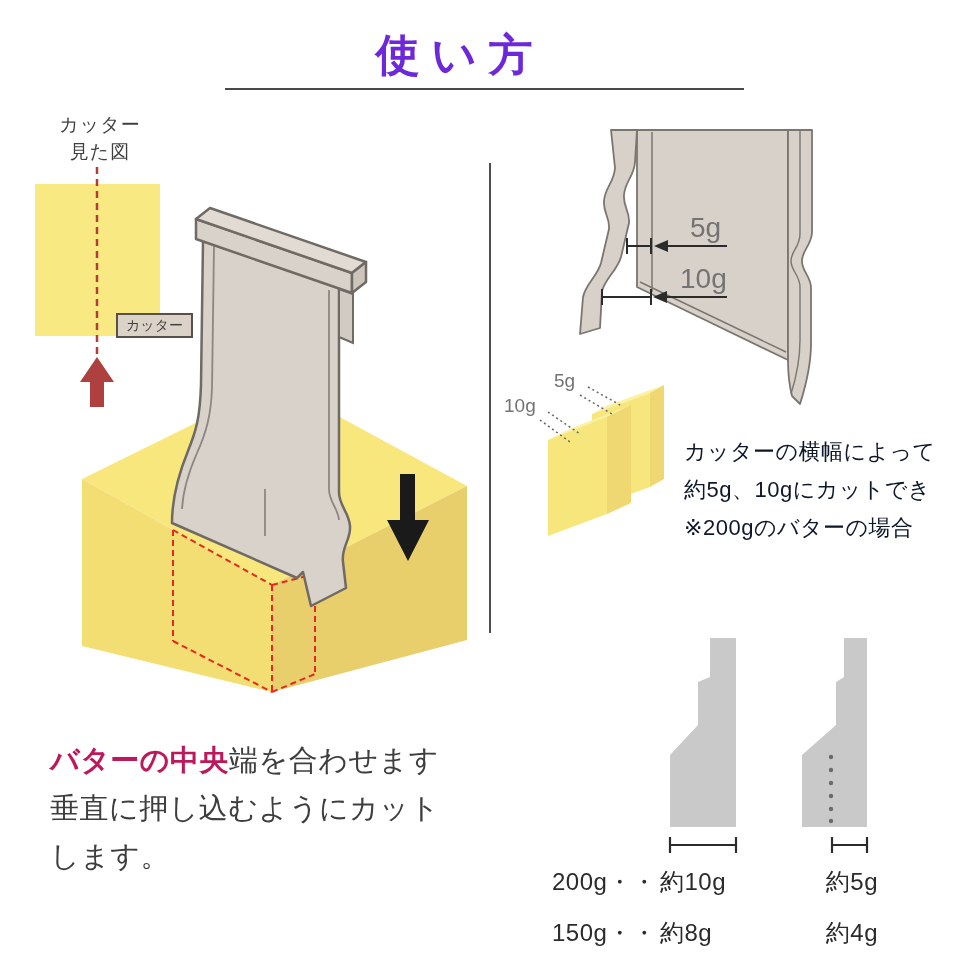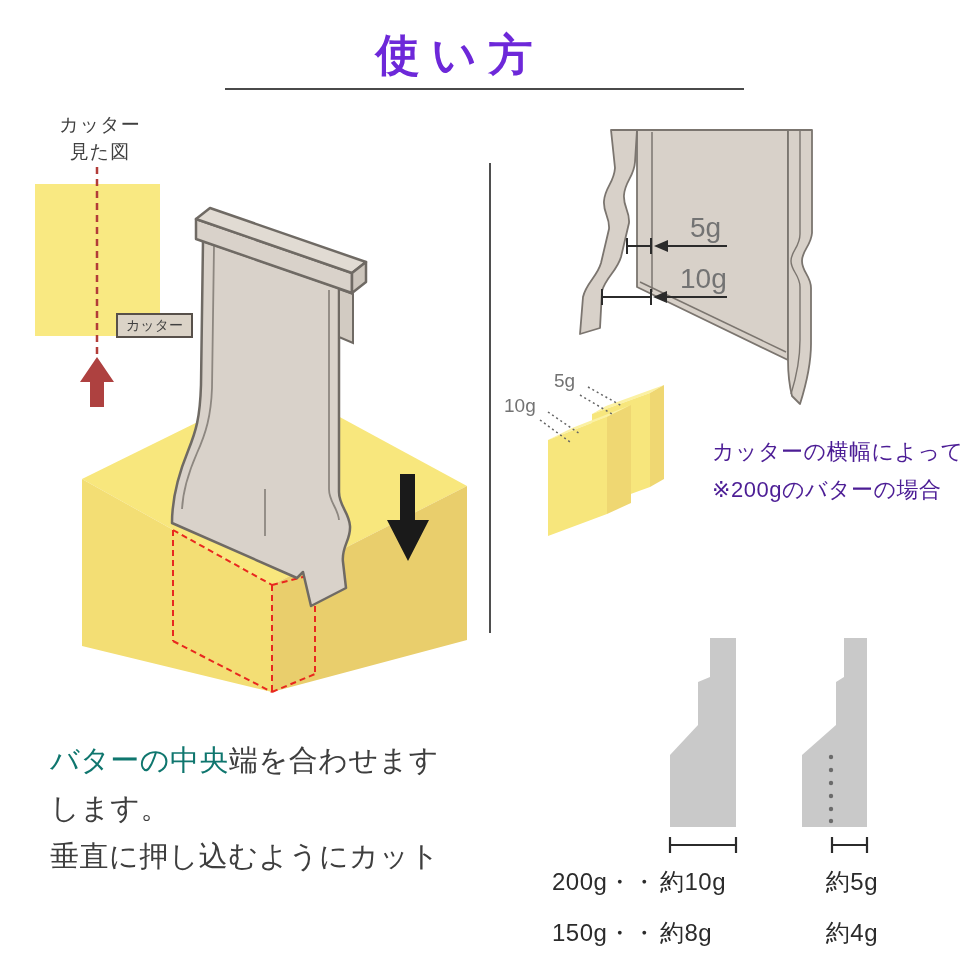--- a/index.html
+++ b/index.html
@@ -16,27 +16,27 @@
   .title-underline{left:225px;top:88px;width:519px;height:2px;background:#4a4a4a;}
   .topview-label{
     left:38px;top:111px;width:124px;text-align:center;
     font-size:19px;line-height:27px;color:#3f3f3f;letter-spacing:1px;
   }
   .cutter-tag{
     left:116px;top:313px;width:73px;height:21px;line-height:21px;text-align:center;
     background:#dbd3c7;border:2px solid #57504a;font-size:14px;color:#404040;
   }
   .caption{left:50px;top:736px;font-size:29px;line-height:48px;color:#3e3e3e;letter-spacing:.5px;}
-  .caption .red{color:#0f766e;font-weight:400;}
+  .caption .red{color:#be185d;font-weight:700;}
   .lbl{color:#737373;}
   .lbl-5g-blade{left:690px;top:212px;font-size:28px;}
   .lbl-10g-blade{left:680px;top:263px;font-size:28px;}
   .lbl-5g-slice{left:554px;top:370px;font-size:19px;}
   .lbl-10g-slice{left:504px;top:395px;font-size:19px;}
-  .description{left:712px;top:433px;font-size:22px;line-height:38px;color:#4c1d95;letter-spacing:.5px;}
+  .description{left:684px;top:433px;font-size:22px;line-height:38px;color:#0f172a;letter-spacing:.5px;}
   .tbl{font-size:24px;color:#2b2b2b;letter-spacing:.5px;}
   .t-weight{left:552px;width:110px;}
   .t-ten{left:660px;width:86px;text-align:left;}
   .t-five{left:814px;width:64px;text-align:right;}
   .row1{top:866px;}
   .row2{top:917px;}
 </style>
 </head>
 <body>
 
@@ -156,31 +156,32 @@
 
   <div class="abs topview-label">
     <div>カッター</div>
     <div>見た図</div>
   </div>
 
   <div class="abs cutter-tag">カッター</div>
 
   <div class="abs caption">
     <div class="cap-line"><span class="red">バターの中央</span><span>端を合わせます</span></div>
+    <div class="cap-line">垂直に押し込むようにカット</div>
     <div class="cap-line">します。</div>
-    <div class="cap-line">垂直に押し込むようにカット</div>
   </div>
 
   <div class="abs lbl lbl-5g-blade">5g</div>
   <div class="abs lbl lbl-10g-blade">10g</div>
   <div class="abs lbl lbl-5g-slice">5g</div>
   <div class="abs lbl lbl-10g-slice">10g</div>
 
   <div class="abs description">
     <div>カッターの横幅によって</div>
+    <div>約5g、10gにカットでき</div>
     <div>※200gのバターの場合</div>
   </div>
 
   <div>
     <div class="abs tbl t-weight row1">200g・・・</div>
     <div class="abs tbl t-ten row1">約10g</div>
     <div class="abs tbl t-five row1">約5g</div>
     <div class="abs tbl t-weight row2">150g・・・</div>
     <div class="abs tbl t-ten row2">約8g</div>
     <div class="abs tbl t-five row2">約4g</div>

